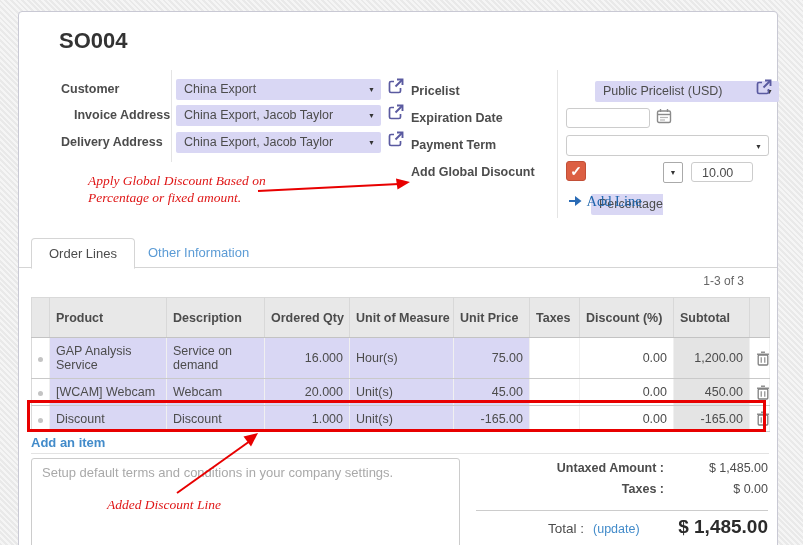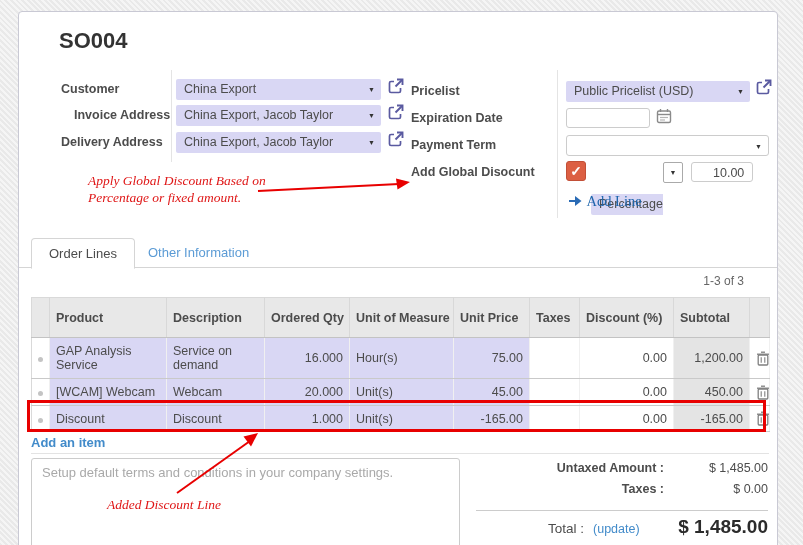--- a/index.html
+++ b/index.html
@@ -17,21 +17,21 @@
   .flabel{font-size:12.5px;font-weight:bold;color:#4c4c4c;white-space:nowrap;}
   .vsep{position:absolute;width:1px;background:#e4e4e4;}
   .sel{
     position:absolute;height:21px;background:#d9d7f4;border-radius:2px;
     font-size:12.5px;color:#4c4c4c;line-height:21px;padding-left:8px;box-sizing:border-box;
   }
   .sel .car{position:absolute;right:6px;top:0;font-size:7px;color:#333;line-height:21px;}
   .selwhite{background:#fff;border:1px solid #ccc;border-radius:3px;}
   .inp{
     position:absolute;height:20px;background:#fff;border:1px solid #ccc;border-radius:3px;
-    font-size:12.5px;color:#4c4c4c;line-height:20px;padding-left:21px;box-sizing:border-box;
+    font-size:12.5px;color:#4c4c4c;line-height:20px;padding-left:10px;box-sizing:border-box;
   }
   .extlink{position:absolute;width:17px;height:17px;}
   .calicon{position:absolute;width:16px;height:16px;}
   .checkbox{
     position:absolute;width:20px;height:20px;background:#dc5f43;border:1px solid #c24f37;
     border-radius:3px;color:#fff;font-size:14px;font-weight:bold;text-align:center;line-height:19px;box-sizing:border-box;
   }
   .combobtn{
     position:absolute;width:20px;height:21px;background:#fff;border:1px solid #aaa;border-radius:2px;
     text-align:center;font-size:7px;color:#333;line-height:20px;box-sizing:border-box;
@@ -125,21 +125,21 @@
   </div>
   <svg class="extlink" style="left:368px;top:119px;" viewBox="0 0 17 17">
     <path d="M7 3.5H4C3 3.5 2.5 4 2.5 5v8c0 1 .5 1.5 1.5 1.5h8c1 0 1.5-.5 1.5-1.5V10" fill="none" stroke="#5a5aa0" stroke-width="1.7"></path>
     <path d="M8.5 8.5L15 2" fill="none" stroke="#5a5aa0" stroke-width="1.9"></path>
     <path d="M10 1.5h5.5V7" fill="none" stroke="#5a5aa0" stroke-width="1.9"></path>
   </svg>
 
   <div class="vsep" style="left:538px;top:58px;height:148px;"></div>
 
   <div class="abs flabel" style="left:392px;top:72px;">Pricelist</div>
-  <div class="sel" style="left:547px;top:69px;width:184px;">
+  <div class="sel" style="left:576px;top:69px;width:184px;">
     <span>Public Pricelist (USD)</span>
     <span class="car">▼</span>
   </div>
   <svg class="extlink" style="left:736px;top:67px;" viewBox="0 0 17 17">
     <path d="M7 3.5H4C3 3.5 2.5 4 2.5 5v8c0 1 .5 1.5 1.5 1.5h8c1 0 1.5-.5 1.5-1.5V10" fill="none" stroke="#5a5aa0" stroke-width="1.7"></path>
     <path d="M8.5 8.5L15 2" fill="none" stroke="#5a5aa0" stroke-width="1.9"></path>
     <path d="M10 1.5h5.5V7" fill="none" stroke="#5a5aa0" stroke-width="1.9"></path>
   </svg>
 
   <div class="abs flabel" style="left:392px;top:99px;">Expiration Date</div>

